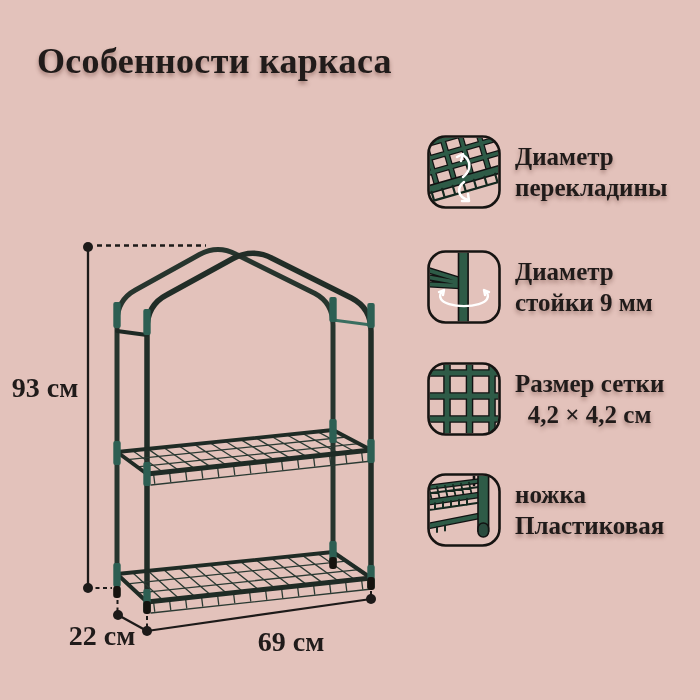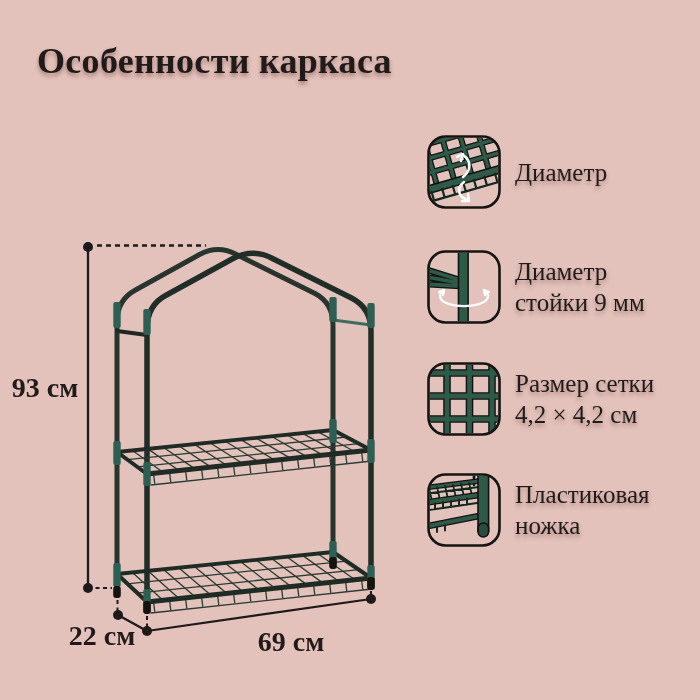--- a/index.html
+++ b/index.html
@@ -6,23 +6,23 @@
   body{width:700px;height:700px;overflow:hidden;position:relative;
        font-family:"Liberation Serif","DejaVu Serif",serif;color:#201b1a;}
   .page{position:relative;width:700px;height:504px;background:#e3c2bb;}
   .title{position:absolute;left:37px;top:42px;margin:0;font-size:36px;line-height:38px;
          font-weight:600;letter-spacing:.3px;
          text-shadow:0 3px 4px rgba(86,44,38,.45);}
   .diagram{position:absolute;left:0;top:0;width:700px;height:700px;}
   .dim{font-family:"Liberation Serif","DejaVu Serif",serif;font-size:28px;font-weight:600;
        fill:#201b1a;}
   .feature{position:absolute;left:427px;display:flex;align-items:center;gap:14px;}
-  .f1{top:135px;} .f2{top:250px;} .f3{top:362px;} .f4{top:473px;}
+  .f1{top:135px;} .f2{top:250px;} .f3{top:362px;text-align:center;} .f4{top:473px;}
   .fe-icon{width:74px;height:74px;flex:0 0 74px;display:block;}
-  .ftext{font-size:25px;line-height:31px;font-weight:400;white-space:nowrap;
+  .ftext{font-size:25px;line-height:31px;font-weight:700;white-space:nowrap;
          text-shadow:0 3px 4px rgba(86,44,38,.4);}
 </style>
 </head>
 <body>
 
 <div class="page">
 
   <h1 class="title">Особенности каркаса</h1>
 
   <svg class="diagram" viewBox="0 0 700 700" aria-hidden="true">
@@ -174,20 +174,21 @@
             <path d="M36 20 C45 26 44 36 36 42"></path>
             <path d="M30 22 L36 19 L34 26"></path>
             <path d="M37 47 C29 53 31 62 41 65"></path>
             <path d="M41 59 L42 66 L35 66"></path>
           </g>
         </g>
         <rect x="1.5" y="1.5" width="71" height="71" rx="17" fill="none" stroke="#161412" stroke-width="2.6"></rect>
       </svg>
       <div class="ftext">
         <div>Диаметр</div>
+        <div>перекладины</div>
       </div>
     </div>
 
     <div class="feature f2">
       <svg class="fe-icon" viewBox="0 0 74 74">
         <defs>
             <clipPath id="c2">
               <rect x="2.8" y="2.8" width="68.4" height="68.4" rx="15"></rect>
             </clipPath>
           </defs>
@@ -251,19 +252,19 @@
             <path d="M-4 54 L52 43" stroke="#121212" stroke-width="6.6"></path>
             <path d="M-4 54 L52 43" stroke="#2e5b47" stroke-width="4.2"></path>
             <path d="M2 55.6 V60.6 M10 54 V59 M18 52.4 V57.4" stroke="#14281f" stroke-width="2"></path>
           </g>
           <rect x="51" y="-4" width="10.6" height="62" fill="#2e5b47" stroke="#121212" stroke-width="1.6"></rect>
           <rect x="51" y="50" width="10.6" height="14" rx="5.2" fill="#2a4b3e" stroke="#121212" stroke-width="1.6"></rect>
         </g>
         <rect x="1.5" y="1.5" width="71" height="71" rx="17" fill="none" stroke="#161412" stroke-width="2.6"></rect>
       </svg>
       <div class="ftext">
+        <div>ножка</div>
         <div>Пластиковая</div>
-        <div>ножка</div>
       </div>
     </div>
 
   </div>
 </div>
 
 </body></html>

